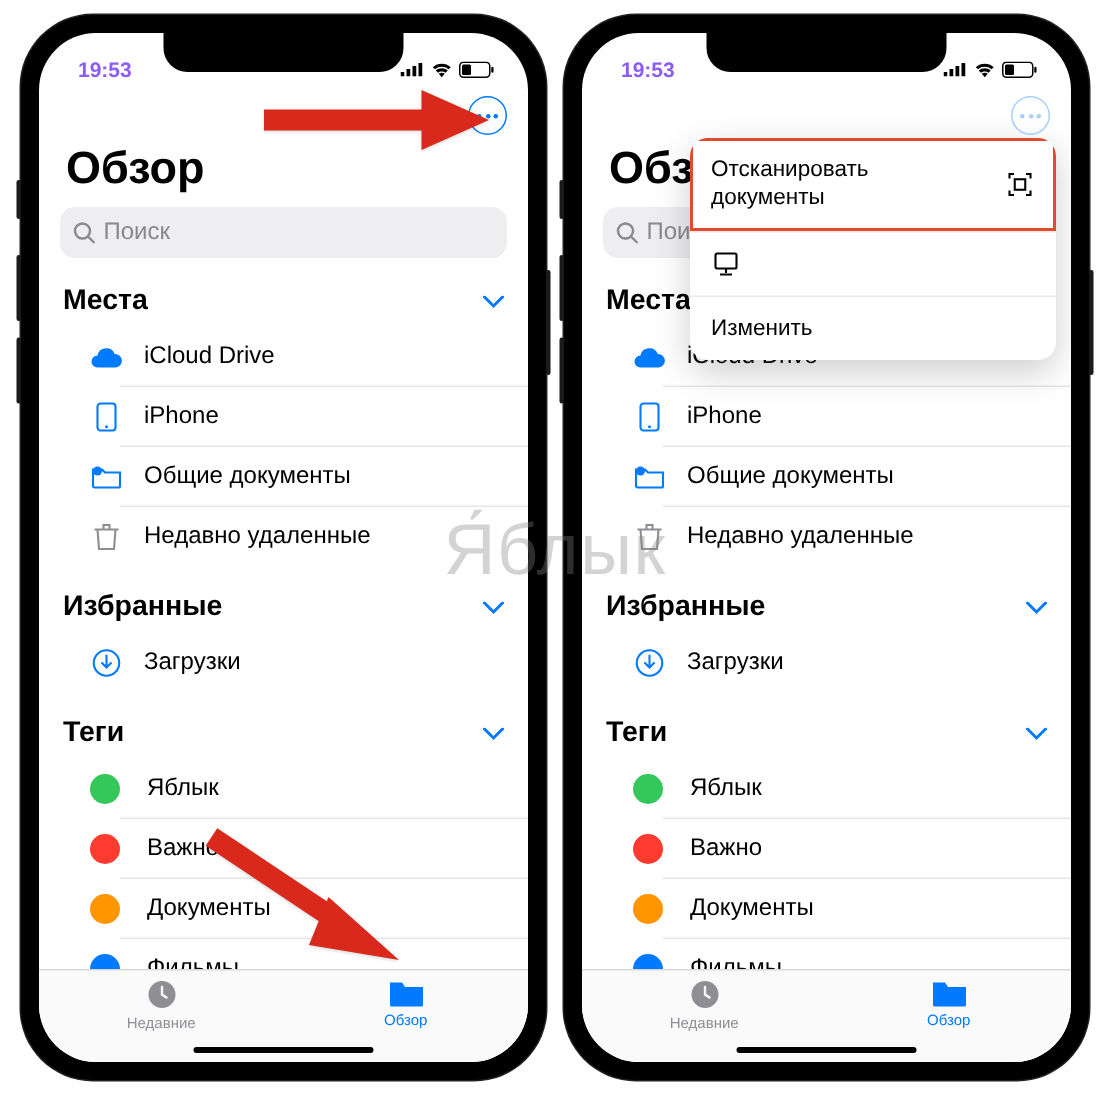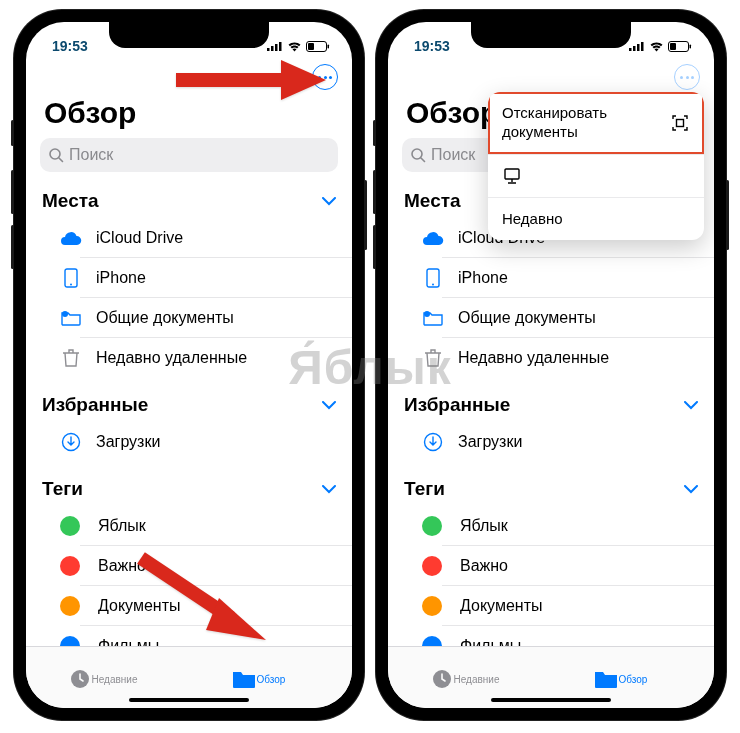--- a/index.html
+++ b/index.html
@@ -27,21 +27,21 @@
   }
   .notch {
     position: absolute; top: 0; left: 50%; transform: translateX(-50%);
     width: 160px; height: 26px; background: #000;
     border-bottom-left-radius: 16px; border-bottom-right-radius: 16px;
     z-index: 20;
   }
 
   .statusbar {
     height: 38px; display: flex; justify-content: space-between; align-items: center;
-    padding: 10px 22px 0 26px; font-size: 14px; font-weight: 600; color: #0c4a6e;
+    padding: 10px 22px 0 26px; font-size: 14px; font-weight: 600; color: #8b5cf6;
   }
   .status-right { display: flex; align-items: center; gap: 4px; }
   .status-right svg { display: block; }
 
   .navbar {
     display: flex; justify-content: flex-end; align-items: center;
     height: 34px; padding: 0 14px;
   }
   .more-btn {
     width: 26px; height: 26px; border: 1.5px solid #007aff; border-radius: 50%;
@@ -76,49 +76,49 @@
   }
   .row.noline::after { display: none; }
 
   .tag-dot { width: 20px; height: 20px; border-radius: 50%; margin-right: 18px; margin-left: 2px; }
 
   .tabbar {
     position: absolute; bottom: 0; left: 0; right: 0; height: 62px;
     border-top: 1px solid #d8d8dc; background: #fafafa;
     display: flex; justify-content: space-around; padding-top: 4px;
   }
-  .tab { display: flex; flex-direction: row; align-items: center; font-size: 10px; color: #8e8e93; width: 80px; }
+  .tab { display: flex; flex-direction: column; align-items: center; font-size: 10px; color: #8e8e93; width: 80px; }
   .tab.active { color: #007aff; }
   .tab svg { margin-bottom: 2px; }
   .home-ind { position: absolute; bottom: 6px; left: 50%; transform: translateX(-50%); width: 120px; height: 4px; background: #000; border-radius: 3px; }
 
   .content { position: relative; height: calc(100% - 38px - 62px); overflow: hidden; }
 
   
   .popup {
-    position: absolute; top: 32px; right: 10px; width: 216px;
+    position: absolute; top: 32px; right: 10px; width: 244px;
     background: #fff; border-radius: 12px;
     box-shadow: 0 8px 24px rgba(0,0,0,0.2); z-index: 30; overflow: hidden;
   }
   .popup-item {
     display: flex; justify-content: space-between; align-items: center;
     padding: 12px 14px; font-size: 15px; color: #000;
     border-bottom: 1px solid #eaeaec;
   }
   .popup-item:last-child { border-bottom: none; }
   .popup-item .txt { line-height: 1.25; }
   .popup-item.hl { box-shadow: inset 0 0 0 2px #e14a2c; }
 
   
   .arrow { position: absolute; z-index: 50; }
   .arrow svg { display: block; filter: drop-shadow(0 1px 1px rgba(0,0,0,0.15)); }
 
   .watermark {
     position: absolute; top: 50%; left: 50%; transform: translate(-50%,-50%);
-    font-size: 48px; color: rgba(130,130,130,0.35); font-weight: 700; letter-spacing: 1px; pointer-events: none; z-index: 60;
+    font-size: 48px; color: rgba(130,130,130,0.35); font-weight: 400; letter-spacing: 1px; pointer-events: none; z-index: 60;
   }
 </style>
 </head>
 <body>
 
 <div class="container">
 
   <div class="phone">
     <div class="btn-side btn-mute"></div>
       <div class="btn-side btn-vol1"></div>
@@ -329,21 +329,21 @@
                 <rect x="6.5" y="6.5" width="7" height="7" fill="none" stroke="#000" stroke-width="1.4"></rect>
               </svg>
           </div>
           <div class="popup-item">
             <svg width="20" height="18" viewBox="0 0 20 18">
                 <rect x="3" y="2" width="14" height="10" rx="1" fill="none" stroke="#000" stroke-width="1.4"></rect>
                 <path d="M10 12v3M6 16h8" stroke="#000" stroke-width="1.4"></path>
               </svg>
           </div>
           <div class="popup-item">
-            <div class="txt">Недавно</div>
+            <div class="txt">Изменить</div>
           </div>
         </div>
 
         <div class="title">Обзор</div>
 
         <div class="searchbar">
           <svg width="16" height="16" viewBox="0 0 16 16">
               <circle cx="7" cy="7" r="5" fill="none" stroke="#8a8a8e" stroke-width="1.6"></circle>
               <line x1="11" y1="11" x2="14.5" y2="14.5" stroke="#8a8a8e" stroke-width="1.6" stroke-linecap="round"></line>
             </svg>

